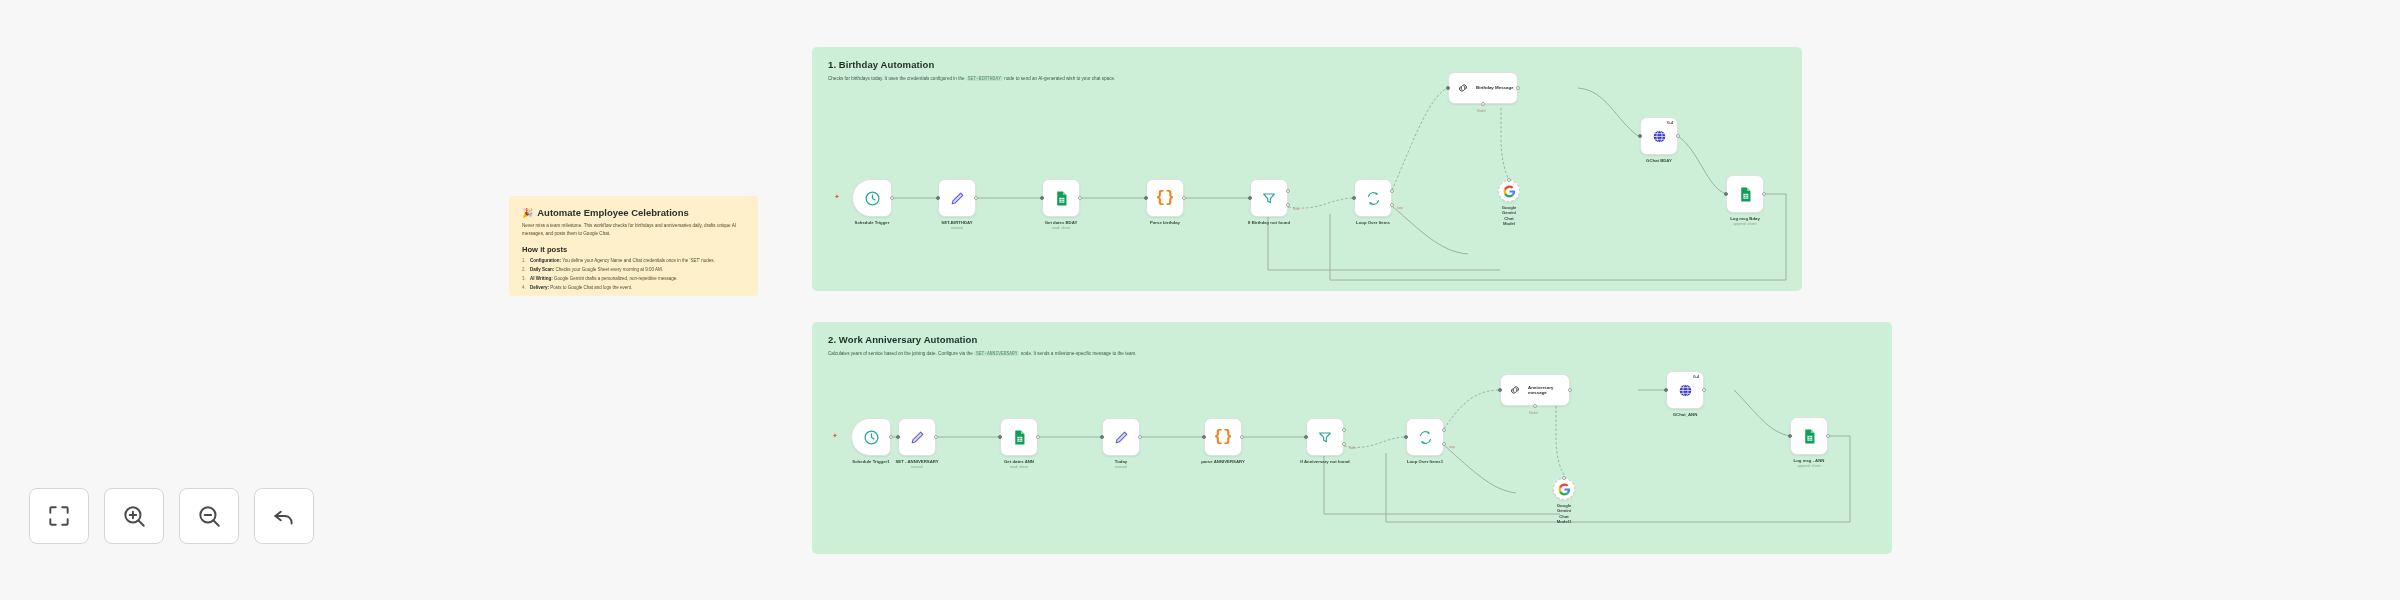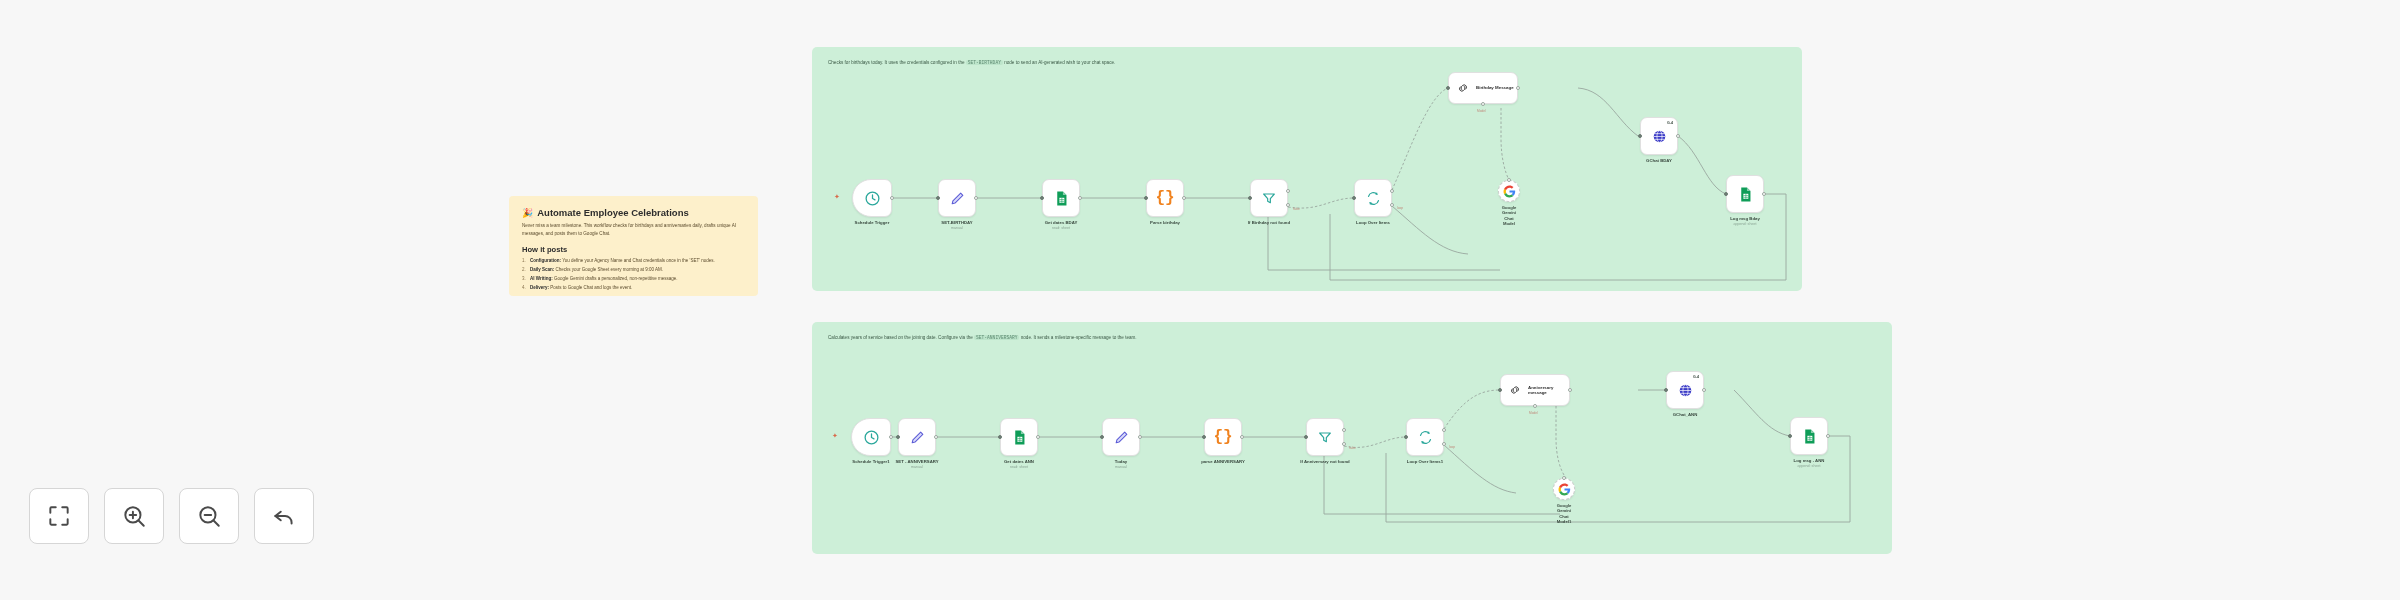--- a/index.html
+++ b/index.html
@@ -182,20 +182,21 @@
       </li>
       <li>
         <b>Delivery:</b>
         <span>Posts to Google Chat and logs the event.</span>
       </li>
     </ol>
 
   </div>
 
   <div class="section" style="left:812px; top:47px; width:990px; height:244px;">
+    <div class="section-title">1. Birthday Automation</div>
     <div class="section-desc">
       <span>Checks for birthdays today. It uses the credentials configured in the</span>
       <span class="mono">SET-BIRTHDAY</span>
       <span>node to send an AI-generated wish to your chat space.</span>
     </div>
   </div>
 
   <svg class="wires" width="2400" height="600">
     <path class="wire" d="M 892,198 L 938,198"></path>
     <path class="wire" d="M 976,198 L 1042,198"></path>
@@ -318,20 +319,21 @@
       <rect x="9" y="11" width="7" height="7" fill="#fff"></rect>
       <path d="M9 13.5 h7 M9 16 h7 M12.5 11 v7" stroke="#0f9d58" stroke-width=".8"></path>
     </svg>
     <span class="port in"></span>
     <span class="port out"></span>
     <span class="node-label">Log msg  Bday</span>
     <span class="node-sublabel">append: sheet</span>
   </div>
 
   <div class="section" style="left:812px; top:322px; width:1080px; height:232px;">
+    <div class="section-title">2. Work Anniversary Automation</div>
     <div class="section-desc">
       <span>Calculates years of service based on the joining date. Configure via the</span>
       <span class="mono">SET-ANNIVERSARY</span>
       <span>node. It sends a milestone-specific message to the team.</span>
     </div>
   </div>
 
   <svg class="wires" width="2400" height="600">
     <path class="wire" d="M 891,437 L 898,437"></path>
     <path class="wire" d="M 936,437 L 1000,437"></path>

